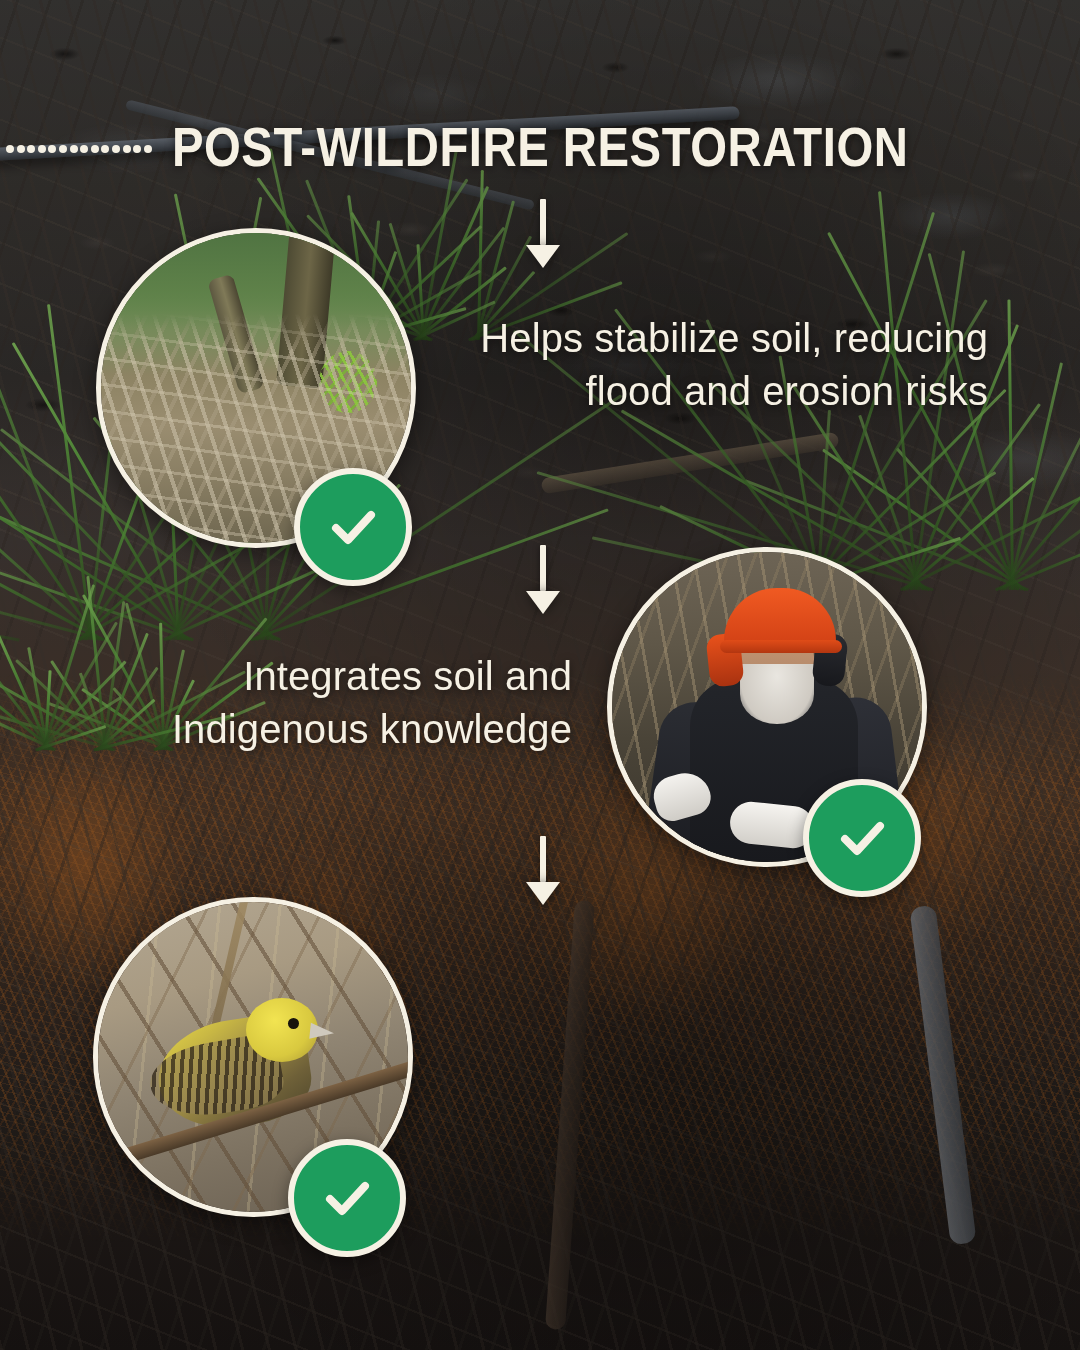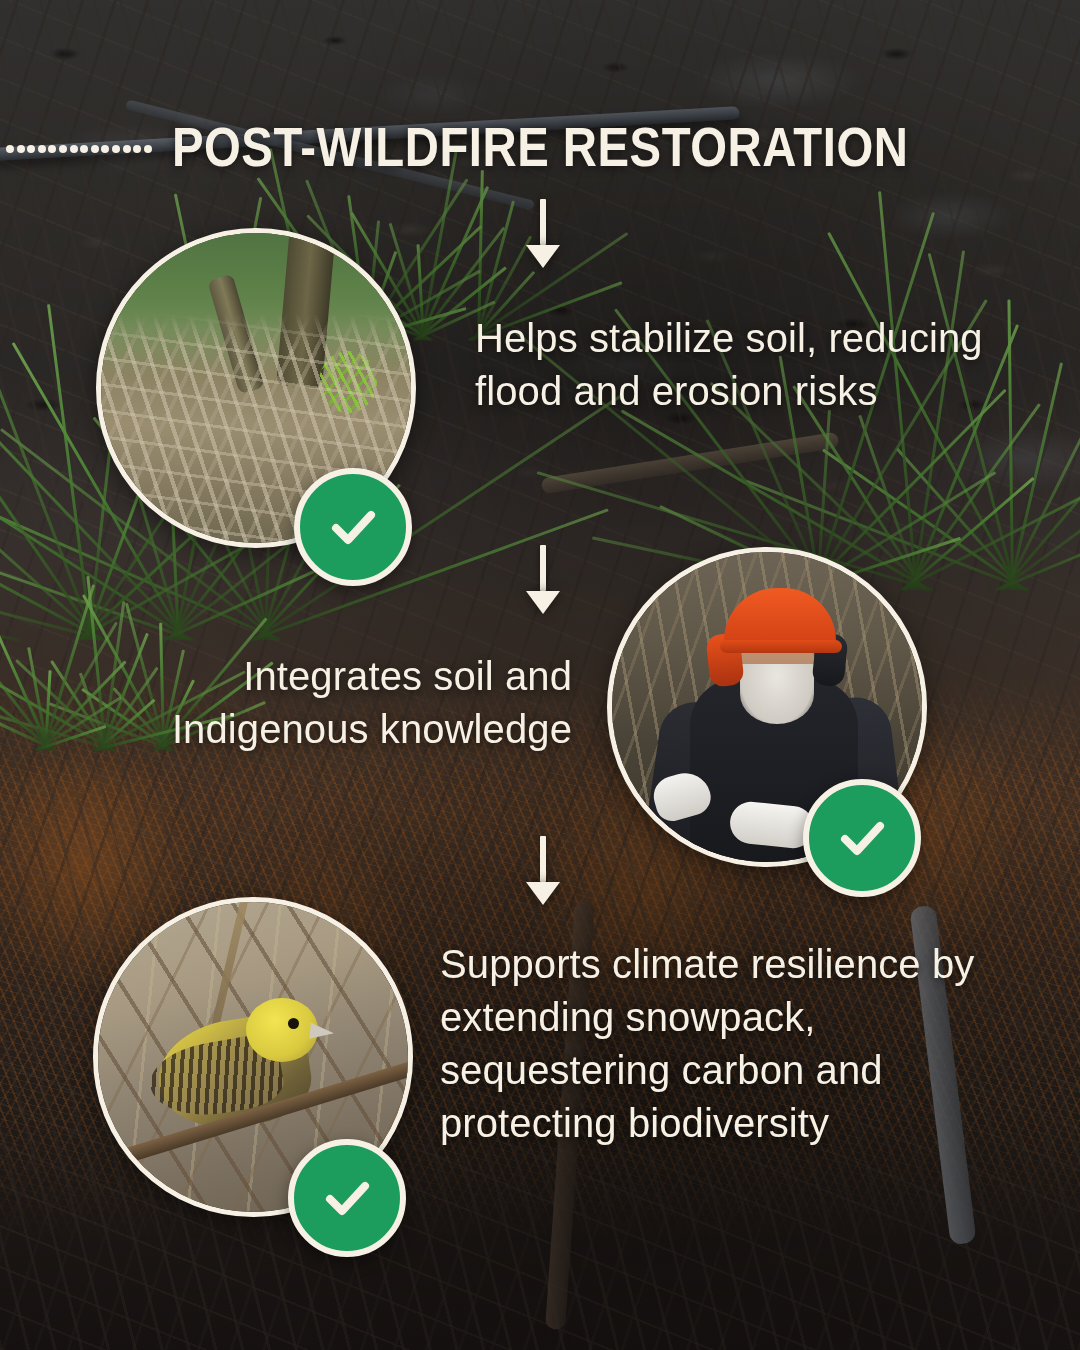--- a/index.html
+++ b/index.html
@@ -326,21 +326,21 @@
   .check svg{display:block;}
   .c1{left:294px;top:468px;}
   .c2{left:803px;top:779px;}
   .c3{left:288px;top:1139px;}
 
   .copy{
     position:absolute;font-size:40px;line-height:53px;font-weight:400;
     color:#F6F1E4;letter-spacing:.1px;
     text-shadow:0 2px 9px rgba(0,0,0,.55);
   }
-  .copy1{left:443px;top:312px;width:545px;text-align:left;margin-left:32px;}
+  .copy1{left:443px;top:312px;width:545px;text-align:right;}
   .copy2{left:60px;top:650px;width:512px;text-align:right;}
   .copy3{left:440px;top:938px;width:552px;text-align:left;}
 </style>
 </head>
 <body>
 
 <div class="canvas">
 
   <div class="bg">
     <div class="bg-layer bg-base"></div>
@@ -584,15 +584,14 @@
       <div class="b-beak"></div>
       <div class="b-eye"></div>
       <div class="b-branch"></div>
     </div>
   </div>
   <div class="check c3">
     <svg width="58" height="58" viewBox="0 0 58 58">
       <path d="M12 30 L24 42 L47 17" fill="none" stroke="#F6F1E4" stroke-width="8" stroke-linecap="round" stroke-linejoin="round"></path>
     </svg>
   </div>
-  <div class="copy copy3">Supports climate resilience by extending snowpack, sequestering carbon and protecting biodiversity</div>
 
 </div>
 
 </body></html>

